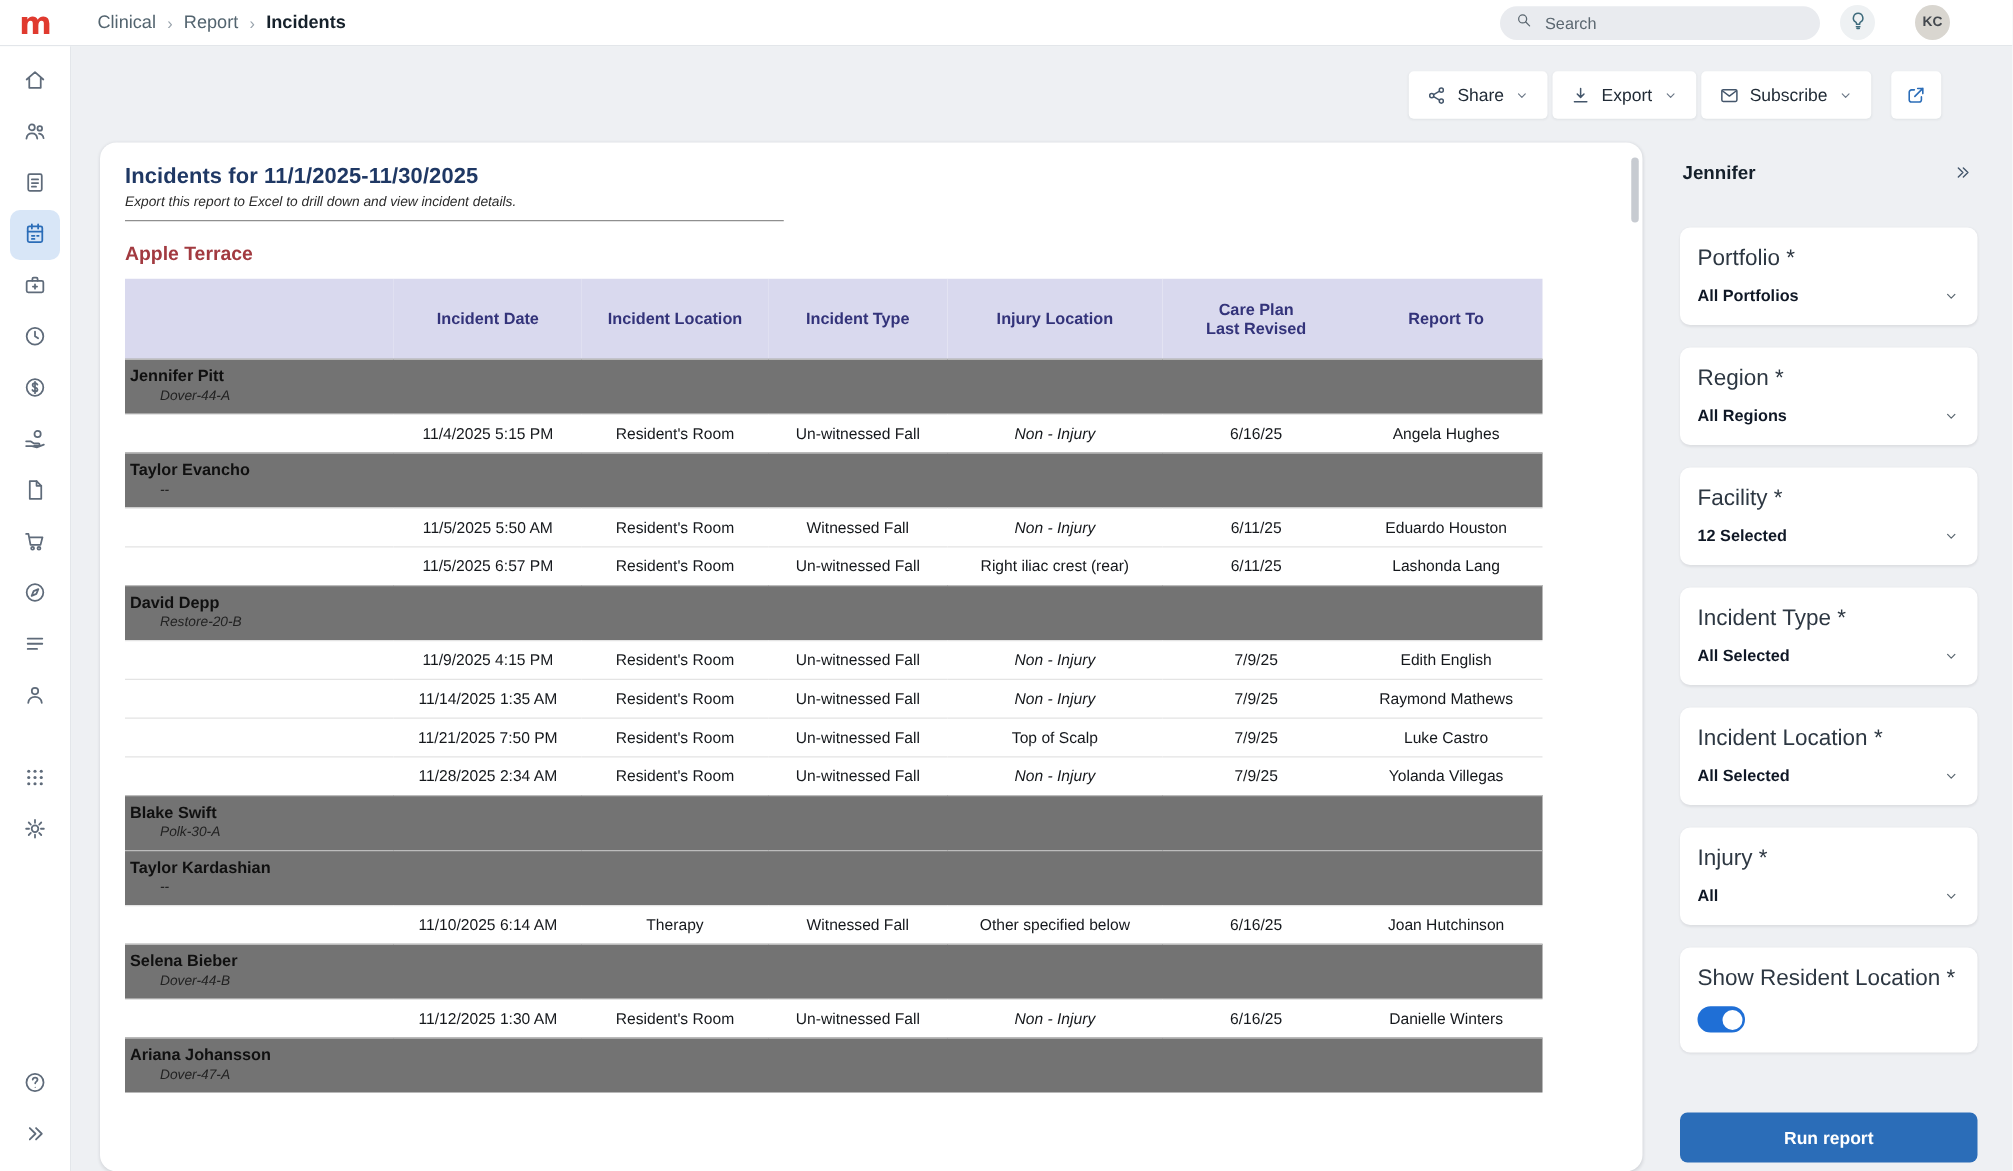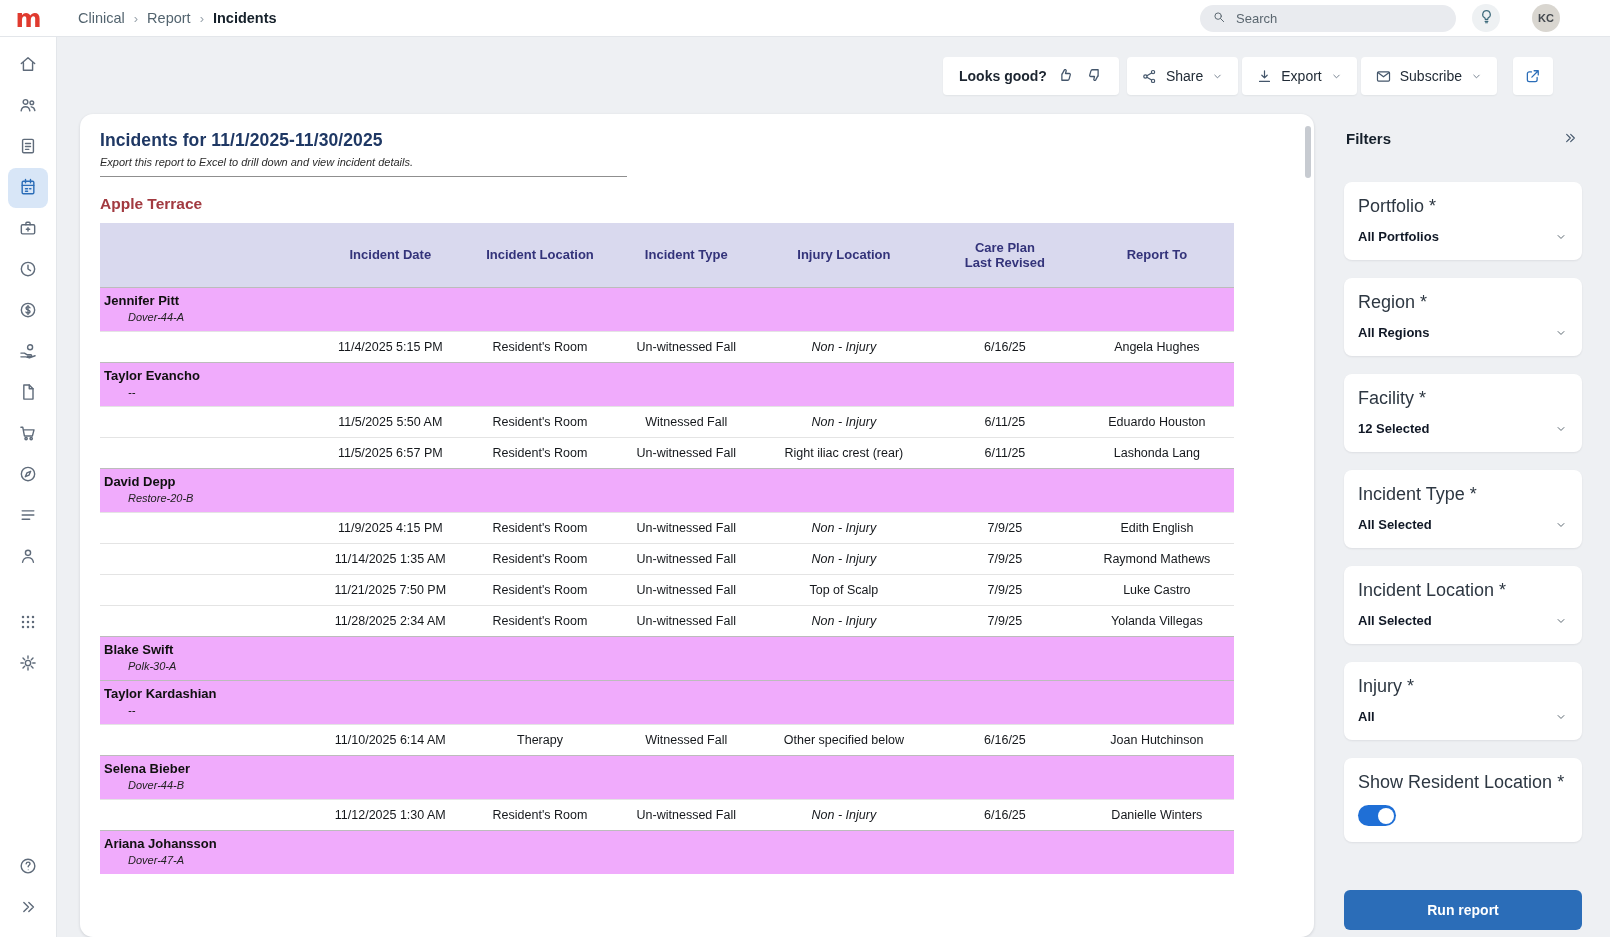--- a/index.html
+++ b/index.html
@@ -72,21 +72,21 @@
   
   .report-card{flex:1;margin-left:23px;margin-right:16px;background:#fff;border-radius:13px;
            box-shadow:0 1px 3px rgba(20,30,40,.14);padding:16px 20px 0;position:relative;overflow:hidden;}
   .report-head{border-bottom:1px solid #8f8f8f;width:527px;padding-bottom:8px;}
   .report-title{margin:0;font-size:17.5px;font-weight:700;color:var(--title-navy);letter-spacing:.1px;}
   .subtitle{margin:5px 0 0;font-size:11px;font-style:italic;color:#2b2b2b;}
   .section-title{margin:18px 0 10px;font-size:15.5px;font-weight:700;color:var(--section-red);}
   table{width:1134px;max-width:100%;border-collapse:collapse;table-layout:fixed;}
   thead th{background:var(--table-header-bg);color:var(--table-header-text);font-size:13px;font-weight:700;
            height:64px;vertical-align:middle;white-space:pre-line;padding:4px 6px;}
-  tr.group-row td{background:#f0abfc;border-top:1px solid #bcbcbc;padding:5px 0 7px 4px;}
+  tr.group-row td{background:#737373;border-top:1px solid #bcbcbc;padding:5px 0 7px 4px;}
   .g-name{font-size:13px;font-weight:700;color:#101010;}
   .g-unit{font-size:11px;font-style:italic;color:#222;margin:3px 0 0 24px;min-height:13px;}
   tr.data-row td{background:#fff;font-size:12.5px;color:#15181c;text-align:center;height:31px;
            border-top:1px solid #e4e4e4;padding:2px 6px;overflow:hidden;white-space:nowrap;text-overflow:ellipsis;}
   td.italic{font-style:italic;}
   .vscroll{position:absolute;top:12px;right:3px;width:6px;bottom:10px;}
   .vscroll .thumb{width:6px;height:52px;border-radius:3px;background:#c7cbd1;}
 
   
   .filters{width:280px;padding:14px 28px 0 14px;display:flex;flex-direction:column;overflow:hidden;}
@@ -255,35 +255,20 @@
           <span><svg viewBox="0 0 24 24" fill="none" stroke="currentColor" stroke-width="1.7" stroke-linecap="round" stroke-linejoin="round">
               <path d="M7 6.5l5.5 5.5L7 17.5M13 6.5l5.5 5.5-5.5 5.5"></path>
             </svg></span>
         </button>
       </div>
   </aside>
 
   <div class="main">
 
     <div class="toolbar">
-      <div class="tb-card feedback">
-        <span class="feedback-label">Looks good?</span>
-        <button class="thumb-btn">
-          <span><svg viewBox="0 0 24 24" fill="none" stroke="currentColor" stroke-width="1.7" stroke-linecap="round" stroke-linejoin="round">
-                <path d="M6.5 10.5V19M6.5 11.5l3.2-6c.4-.7 1.2-1 1.9-.6.6.4.9 1.1.6 1.8L11.3 10h5c1 0 1.7.9 1.4 1.9l-1.6 5.6c-.2.9-1 1.5-1.9 1.5H6.5"></path>
-              </svg></span>
-        </button>
-        <button class="thumb-btn">
-          <span><svg viewBox="0 0 24 24" fill="none" stroke="currentColor" stroke-width="1.7" stroke-linecap="round" stroke-linejoin="round">
-                <g transform="rotate(180 12 12)">
-                  <path d="M6.5 10.5V19M6.5 11.5l3.2-6c.4-.7 1.2-1 1.9-.6.6.4.9 1.1.6 1.8L11.3 10h5c1 0 1.7.9 1.4 1.9l-1.6 5.6c-.2.9-1 1.5-1.9 1.5H6.5"></path>
-                </g>
-              </svg></span>
-        </button>
-      </div>
       <button class="tb-card">
         <span class="ticon">
             <svg viewBox="0 0 24 24" fill="none" stroke="currentColor" stroke-width="1.7" stroke-linecap="round" stroke-linejoin="round">
               <circle cx="6.2" cy="12" r="2.3"></circle>
               <circle cx="17" cy="5.8" r="2.3"></circle>
               <circle cx="17" cy="18.2" r="2.3"></circle>
               <path d="M8.3 10.9 15 7M8.3 13.1 15 17"></path>
             </svg>
           </span>
         <span>Share</span>
@@ -485,21 +470,21 @@
               </tr>
             </tbody>
         </table>
         <div class="vscroll">
           <div class="thumb"></div>
         </div>
       </section>
 
       <aside class="filters">
         <div class="f-head">
-          <h3>Filters</h3>
+          <h3>Jennifer</h3>
           <button class="collapse-btn">
             <span><svg viewBox="0 0 24 24" fill="none" stroke="currentColor" stroke-width="1.7" stroke-linecap="round" stroke-linejoin="round">
                   <path d="M7 6.5l5.5 5.5L7 17.5M13 6.5l5.5 5.5-5.5 5.5"></path>
                 </svg></span>
           </button>
         </div>
         <div class="f-list">
             <div class="f-card">
               <div class="f-label">Portfolio <span class="req">*</span></div>
               <div class="f-select">

